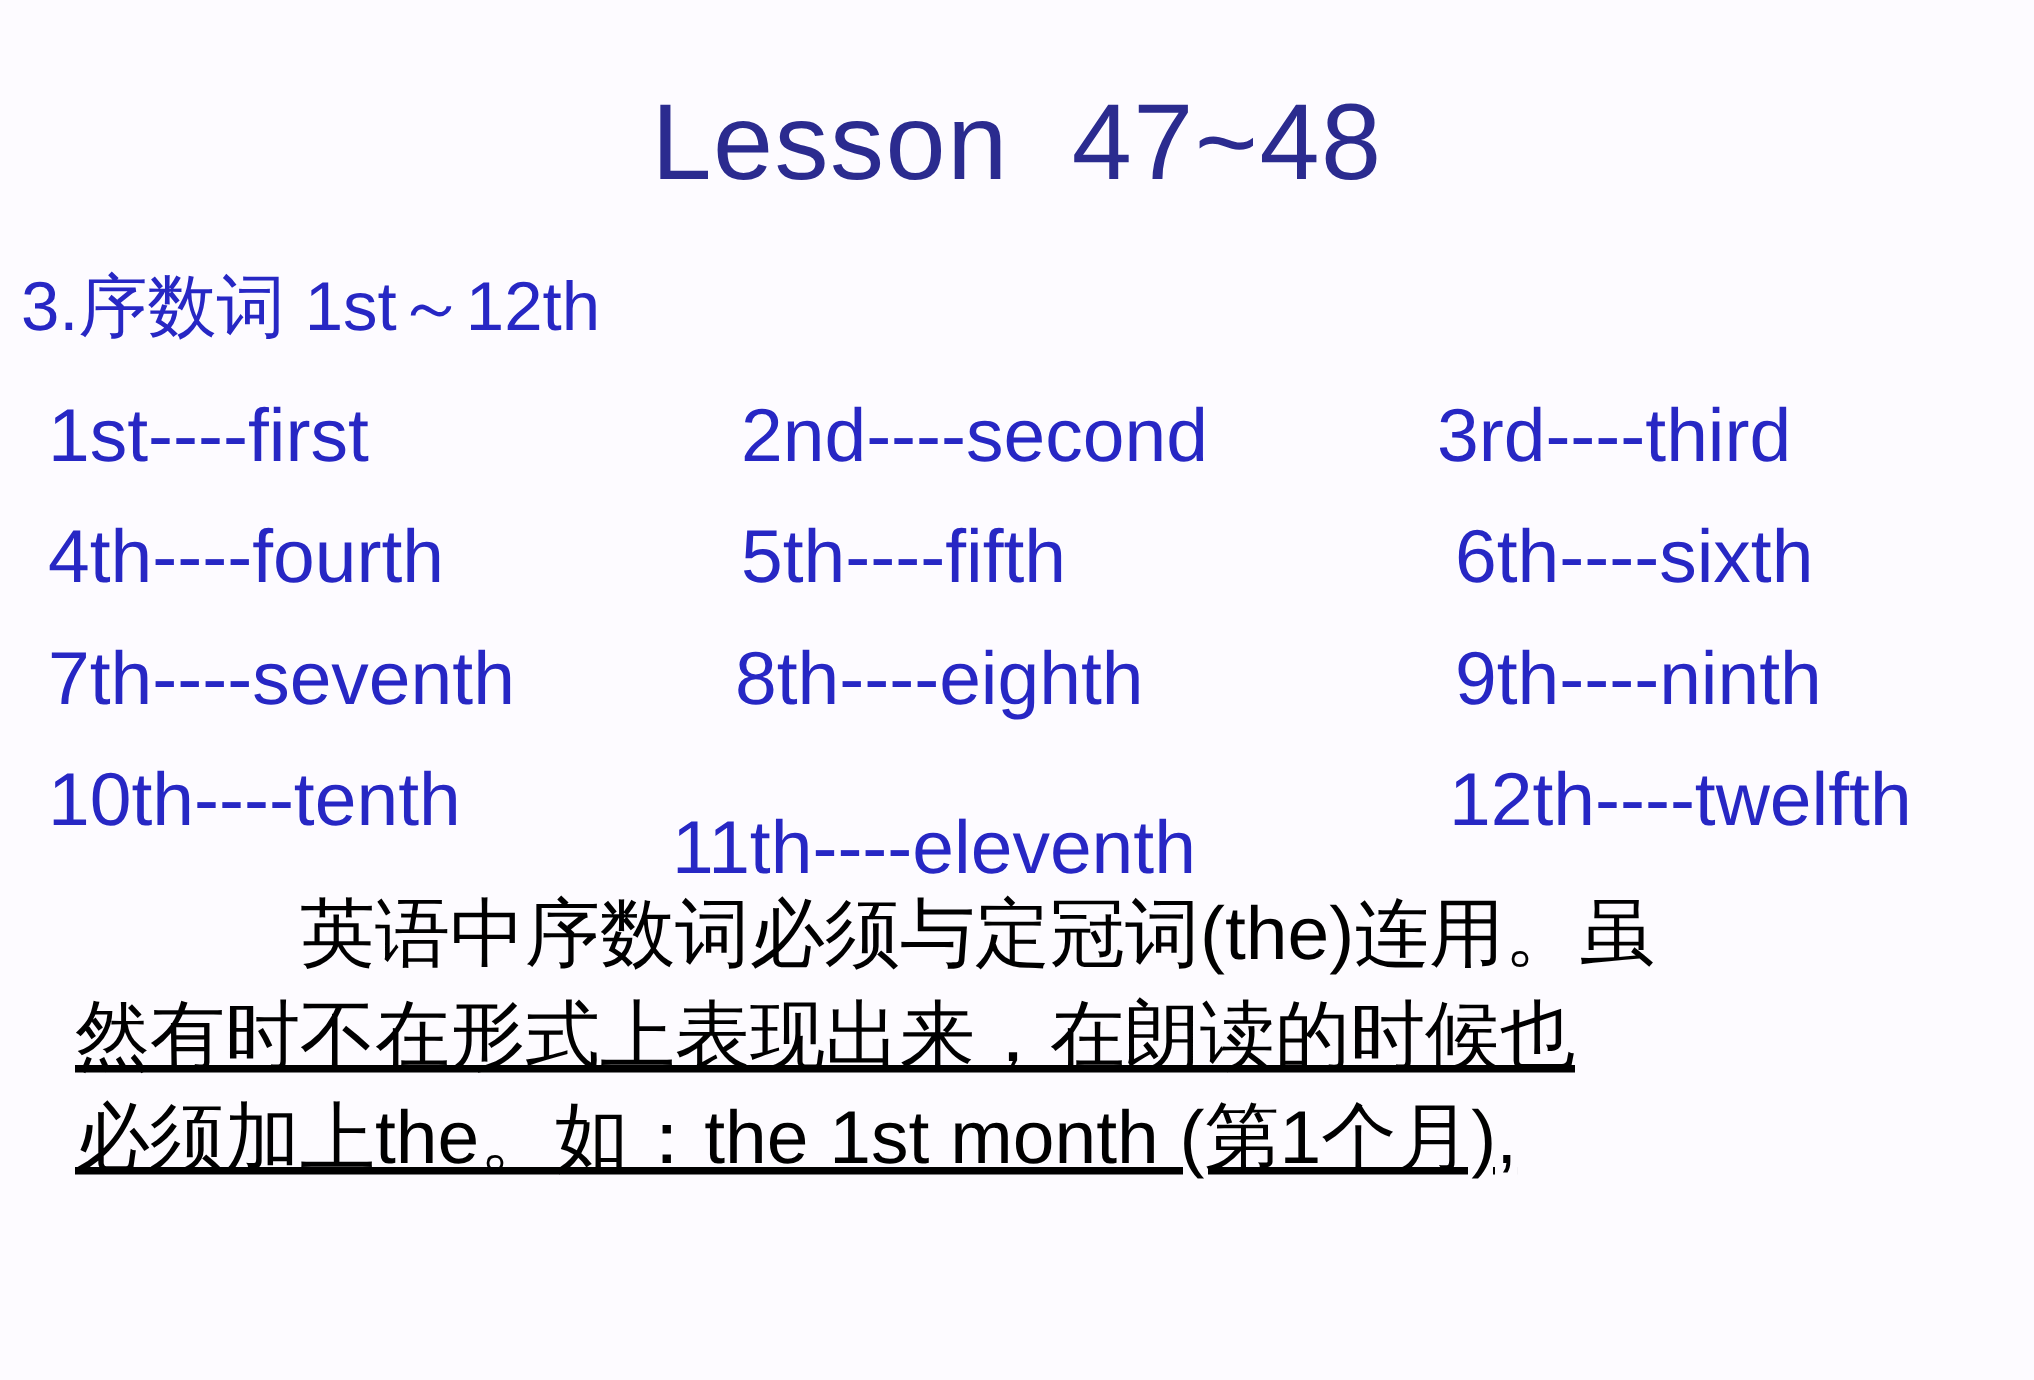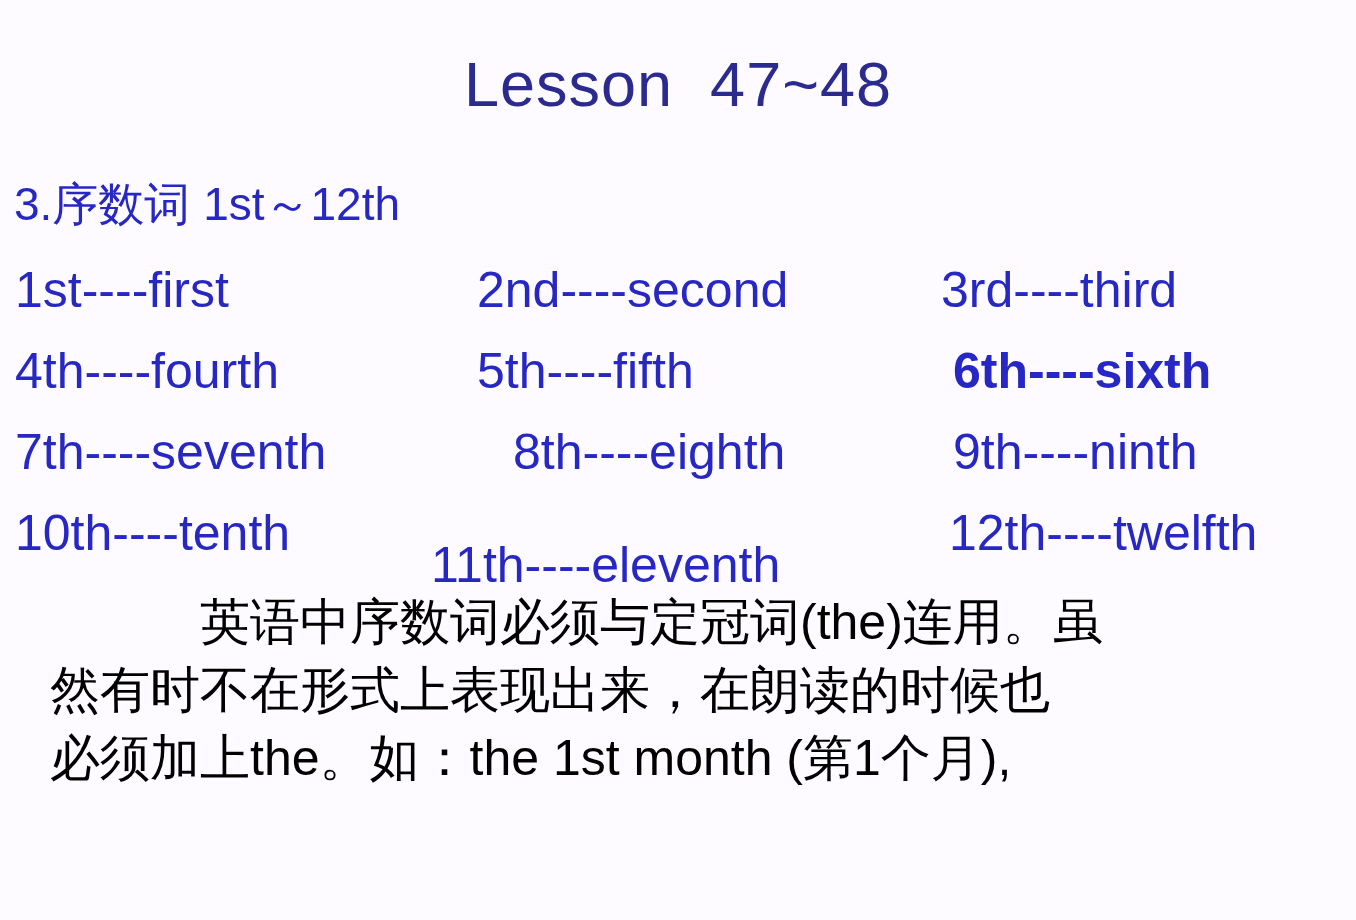--- a/index.html
+++ b/index.html
@@ -23,21 +23,21 @@
     background: #fdfbff;
   }
 
   
   .title {
     position: absolute;
     left: 0;
     top: 8px;
     width: 1356px;
     text-align: center;
-    font-size: 63px;
+    font-size: 72px;
     line-height: 1.1;
     color: #2b2b8f;
     letter-spacing: 1px;
     white-space: pre;
     font-weight: normal;
   }
 
   
   .section-heading {
     position: absolute;
@@ -45,21 +45,21 @@
     top: 180px;
     font-size: 46px;
     line-height: 1.08;
     color: #2727c4;
     white-space: pre;
   }
 
   
   .ordinal-grid {
     position: absolute;
-    left: 1px;
+    left: 18px;
     top: 262px;
     width: 1072px;
   }
   .ordinal-row {
     position: relative;
     height: 81px;
   }
   .ordinal-cell {
     position: absolute;
     top: 0;
@@ -68,24 +68,24 @@
     color: #2727c4;
     white-space: pre;
   }
   
   .r1 .c1 { left: 14px; }
   .r1 .c2 { left: 476px; }
   .r1 .c3 { left: 940px; }
 
   .r2 .c1 { left: 14px; }
   .r2 .c2 { left: 476px; }
-  .r2 .c3 { left: 952px; font-weight: bold; }
+  .r2 .c3 { left: 952px; }
 
   .r3 .c1 { left: 14px; }
-  .r3 .c2 { left: 472px; margin-left: 40px; }
+  .r3 .c2 { left: 472px; }
   .r3 .c3 { left: 952px; }
 
   .r4 .c1 { left: 14px; }
   .r4 .c2 { left: 430px; margin-top: 32px; }
   .r4 .c3 { left: 948px; }
 
   
   .explanation {
     position: absolute;
     left: 50px;
@@ -98,20 +98,21 @@
   .explanation .para-line {
     white-space: pre;
     display: block;
   }
   .explanation .line-1 {
     padding-left: 150px;
   }
   .explanation .line-2,
   .explanation .line-3 {
     padding-left: 0px;
+    text-decoration: underline;
   }
   .explanation .line-4 {
     padding-left: 10px;
   }
 </style>
 </head>
 <body>
 
 <div class="slide">
 

